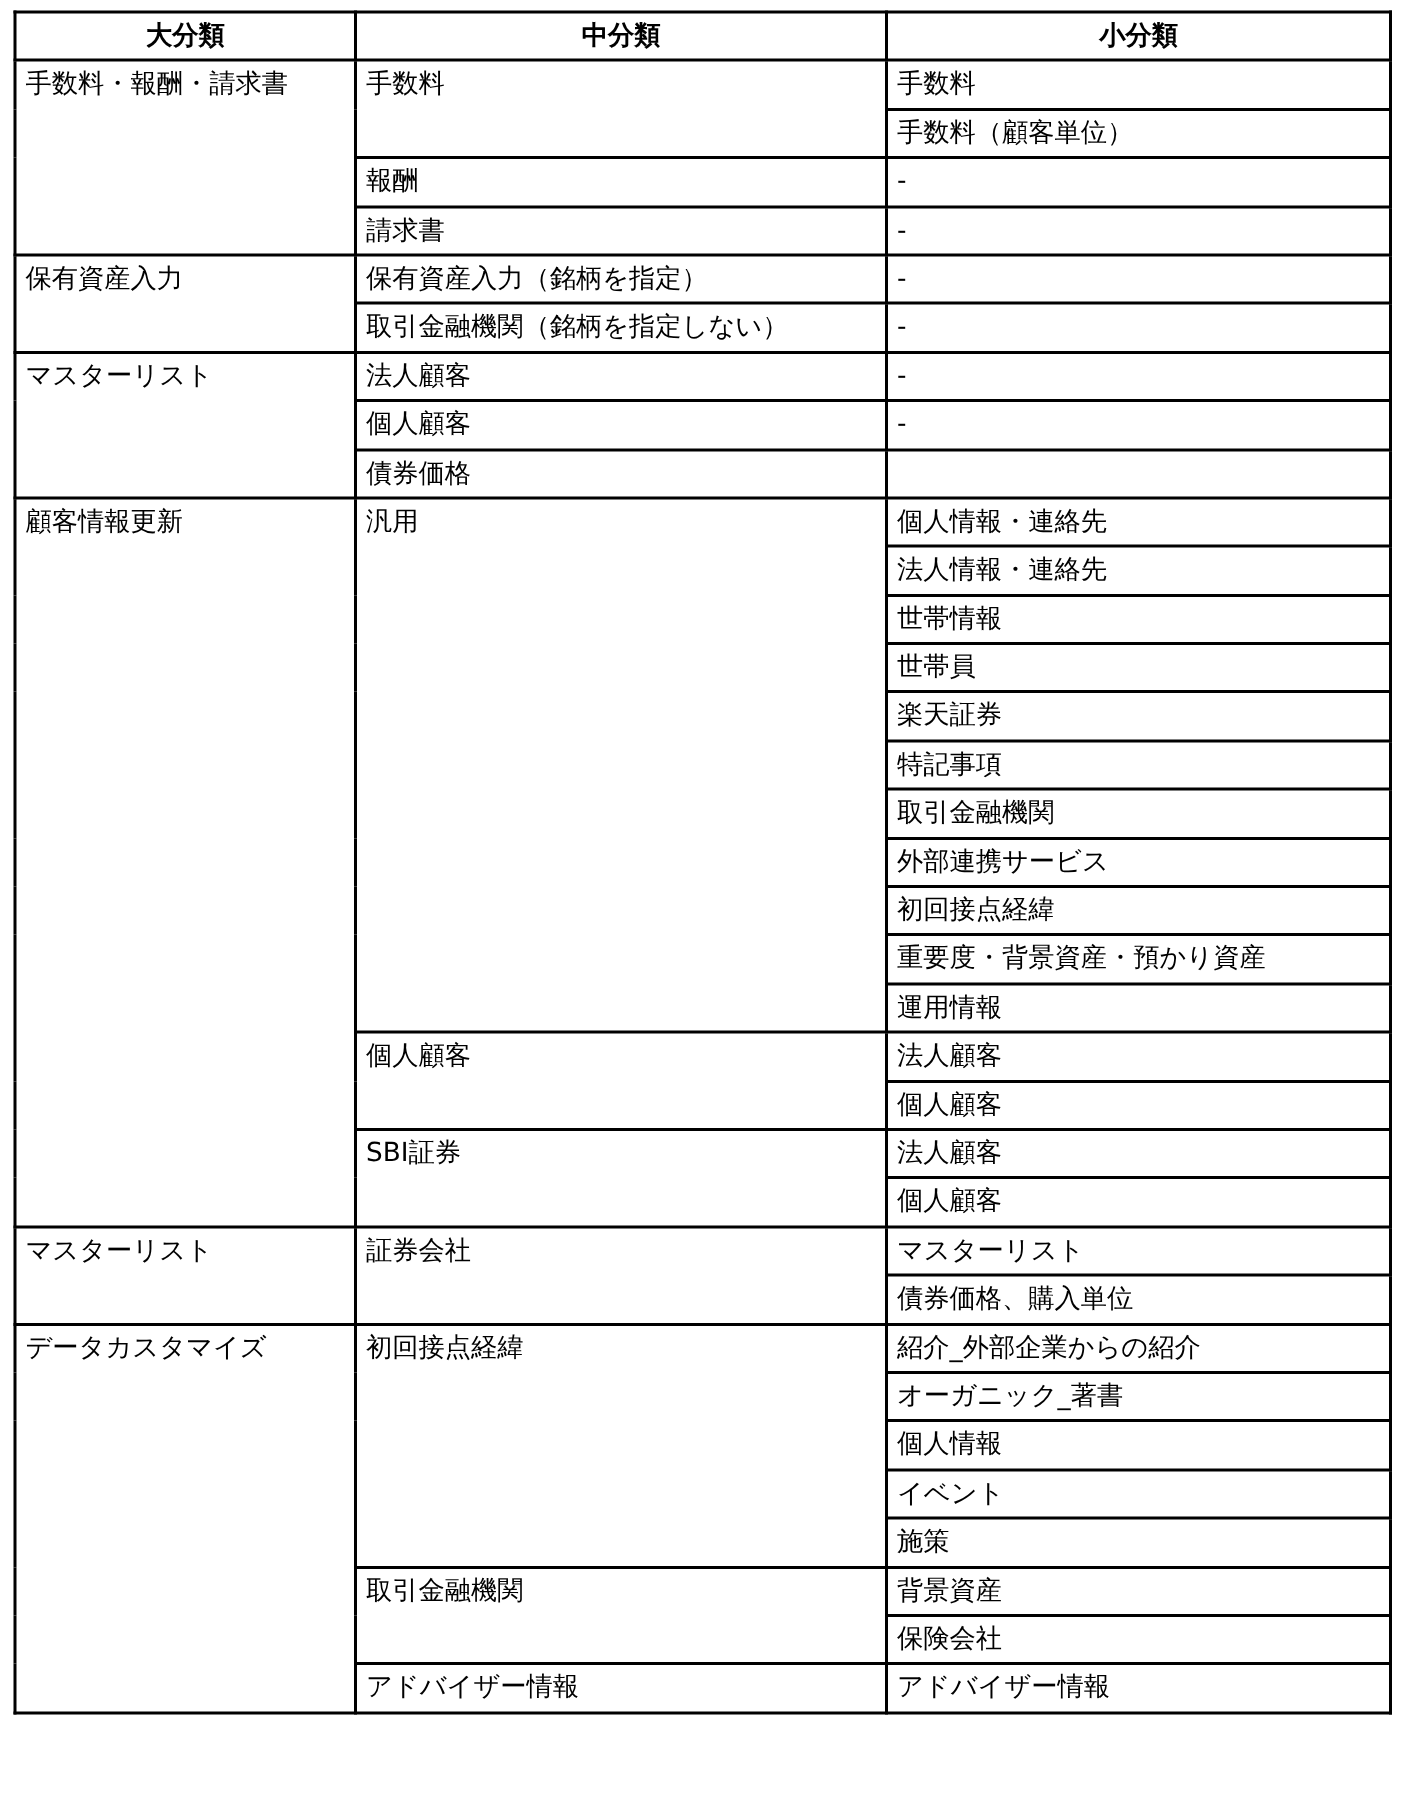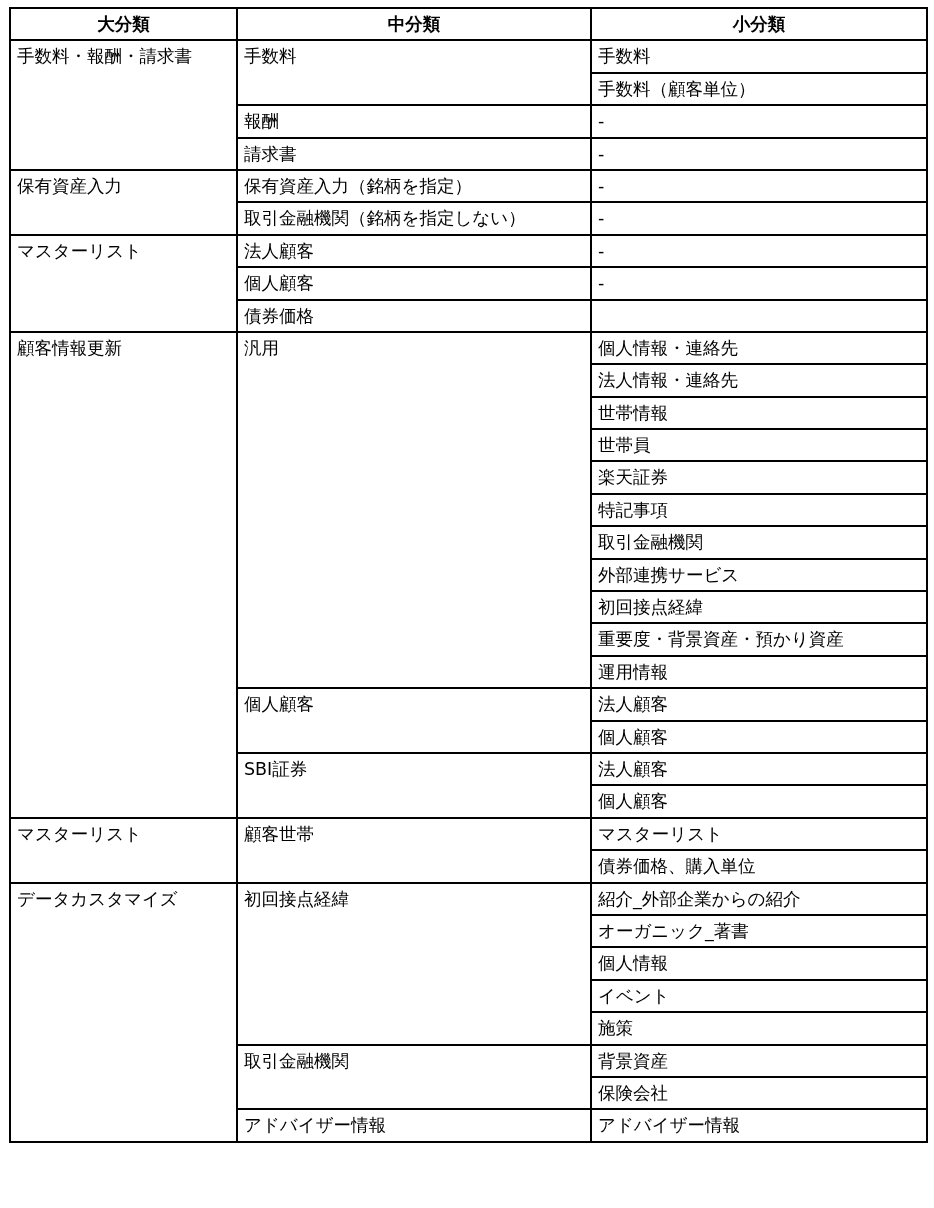--- a/index.html
+++ b/index.html
@@ -126,21 +126,21 @@
       </tr>
       <tr>
         <td class="c2" rowspan="2">SBI証券</td>
         <td class="c3">法人顧客</td>
       </tr>
       <tr>
         <td class="c3">個人顧客</td>
       </tr>
       <tr>
         <td class="c1" rowspan="2">マスターリスト</td>
-        <td class="c2" rowspan="2">顧客世帯</td>
+        <td class="c2" rowspan="2">証券会社</td>
         <td class="c3">マスターリスト</td>
       </tr>
       <tr>
         <td class="c3">債券価格、購入単位</td>
       </tr>
       <tr>
         <td class="c1" rowspan="8">データカスタマイズ</td>
         <td class="c2" rowspan="5">初回接点経緯</td>
         <td class="c3">紹介_外部企業からの紹介</td>
       </tr>

